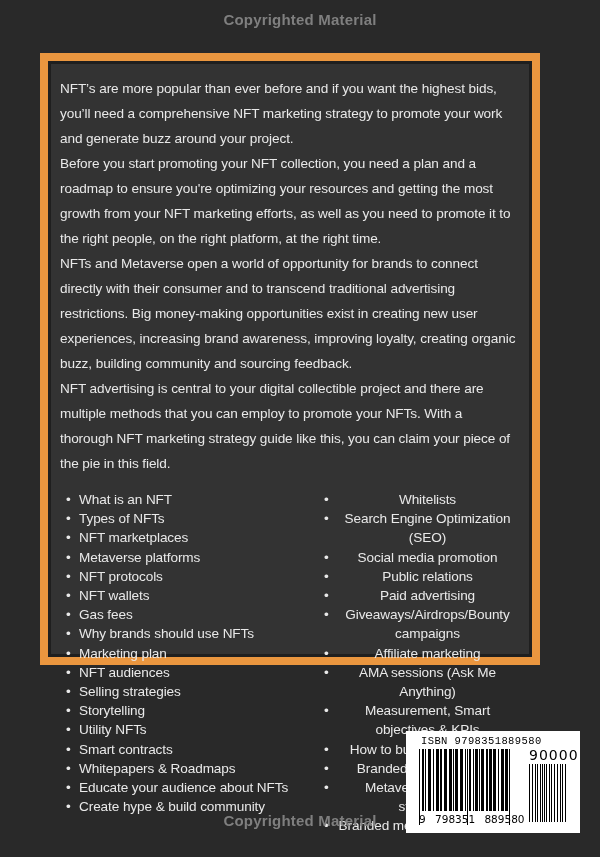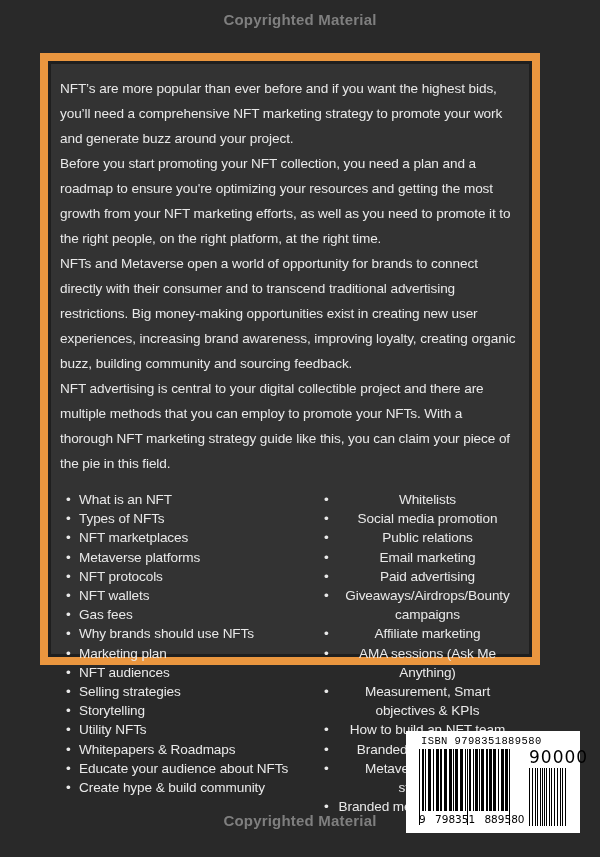--- a/index.html
+++ b/index.html
@@ -73,21 +73,21 @@
   .ean-digits{
     margin-top:2px;
     font-family:"DejaVu Sans",sans-serif;font-size:10.5px;
     word-spacing:6px;white-space:nowrap;
   }
   .sup{
     position:absolute;left:123px;top:16px;width:46px;
   }
   .sup-label{
     display:block;text-align:left;
-    font-family:"DejaVu Sans",sans-serif;font-size:17px;letter-spacing:1px;
+    font-family:"DejaVu Sans",sans-serif;font-size:14px;letter-spacing:1px;
   }
   .sup-bars{
     display:flex;align-items:flex-start;height:58px;margin-top:1px;
   }
 </style>
 </head>
 <body>
 
 <div class="copyright top">Copyrighted Material</div>
 
@@ -107,29 +107,30 @@
           <li>Metaverse platforms</li>
           <li>NFT protocols</li>
           <li>NFT wallets</li>
           <li>Gas fees</li>
           <li>Why brands should use NFTs</li>
           <li>Marketing plan</li>
           <li>NFT audiences</li>
           <li>Selling strategies</li>
           <li>Storytelling</li>
           <li>Utility NFTs</li>
+          <li>Smart contracts</li>
           <li>Whitepapers &amp; Roadmaps</li>
           <li>Educate your audience about NFTs</li>
           <li>Create hype &amp; build community</li>
         </ul>
       <ul class="col-right">
           <li>Whitelists</li>
+          <li>Search Engine Optimization (SEO)</li>
           <li>Social media promotion</li>
           <li>Public relations</li>
-          <li>Email marketing</li>
           <li>Paid advertising</li>
           <li>Giveaways/Airdrops/Bounty campaigns</li>
           <li>Affiliate marketing</li>
           <li>AMA sessions (Ask Me Anything)</li>
           <li>Measurement, Smart objectives &amp; KPIs</li>
           <li>How to build an NFT team</li>
           <li>Branded NFT examples</li>
           <li>Metaverse marketing strategies</li>
           <li>Branded metaverse examples</li>
         </ul>

